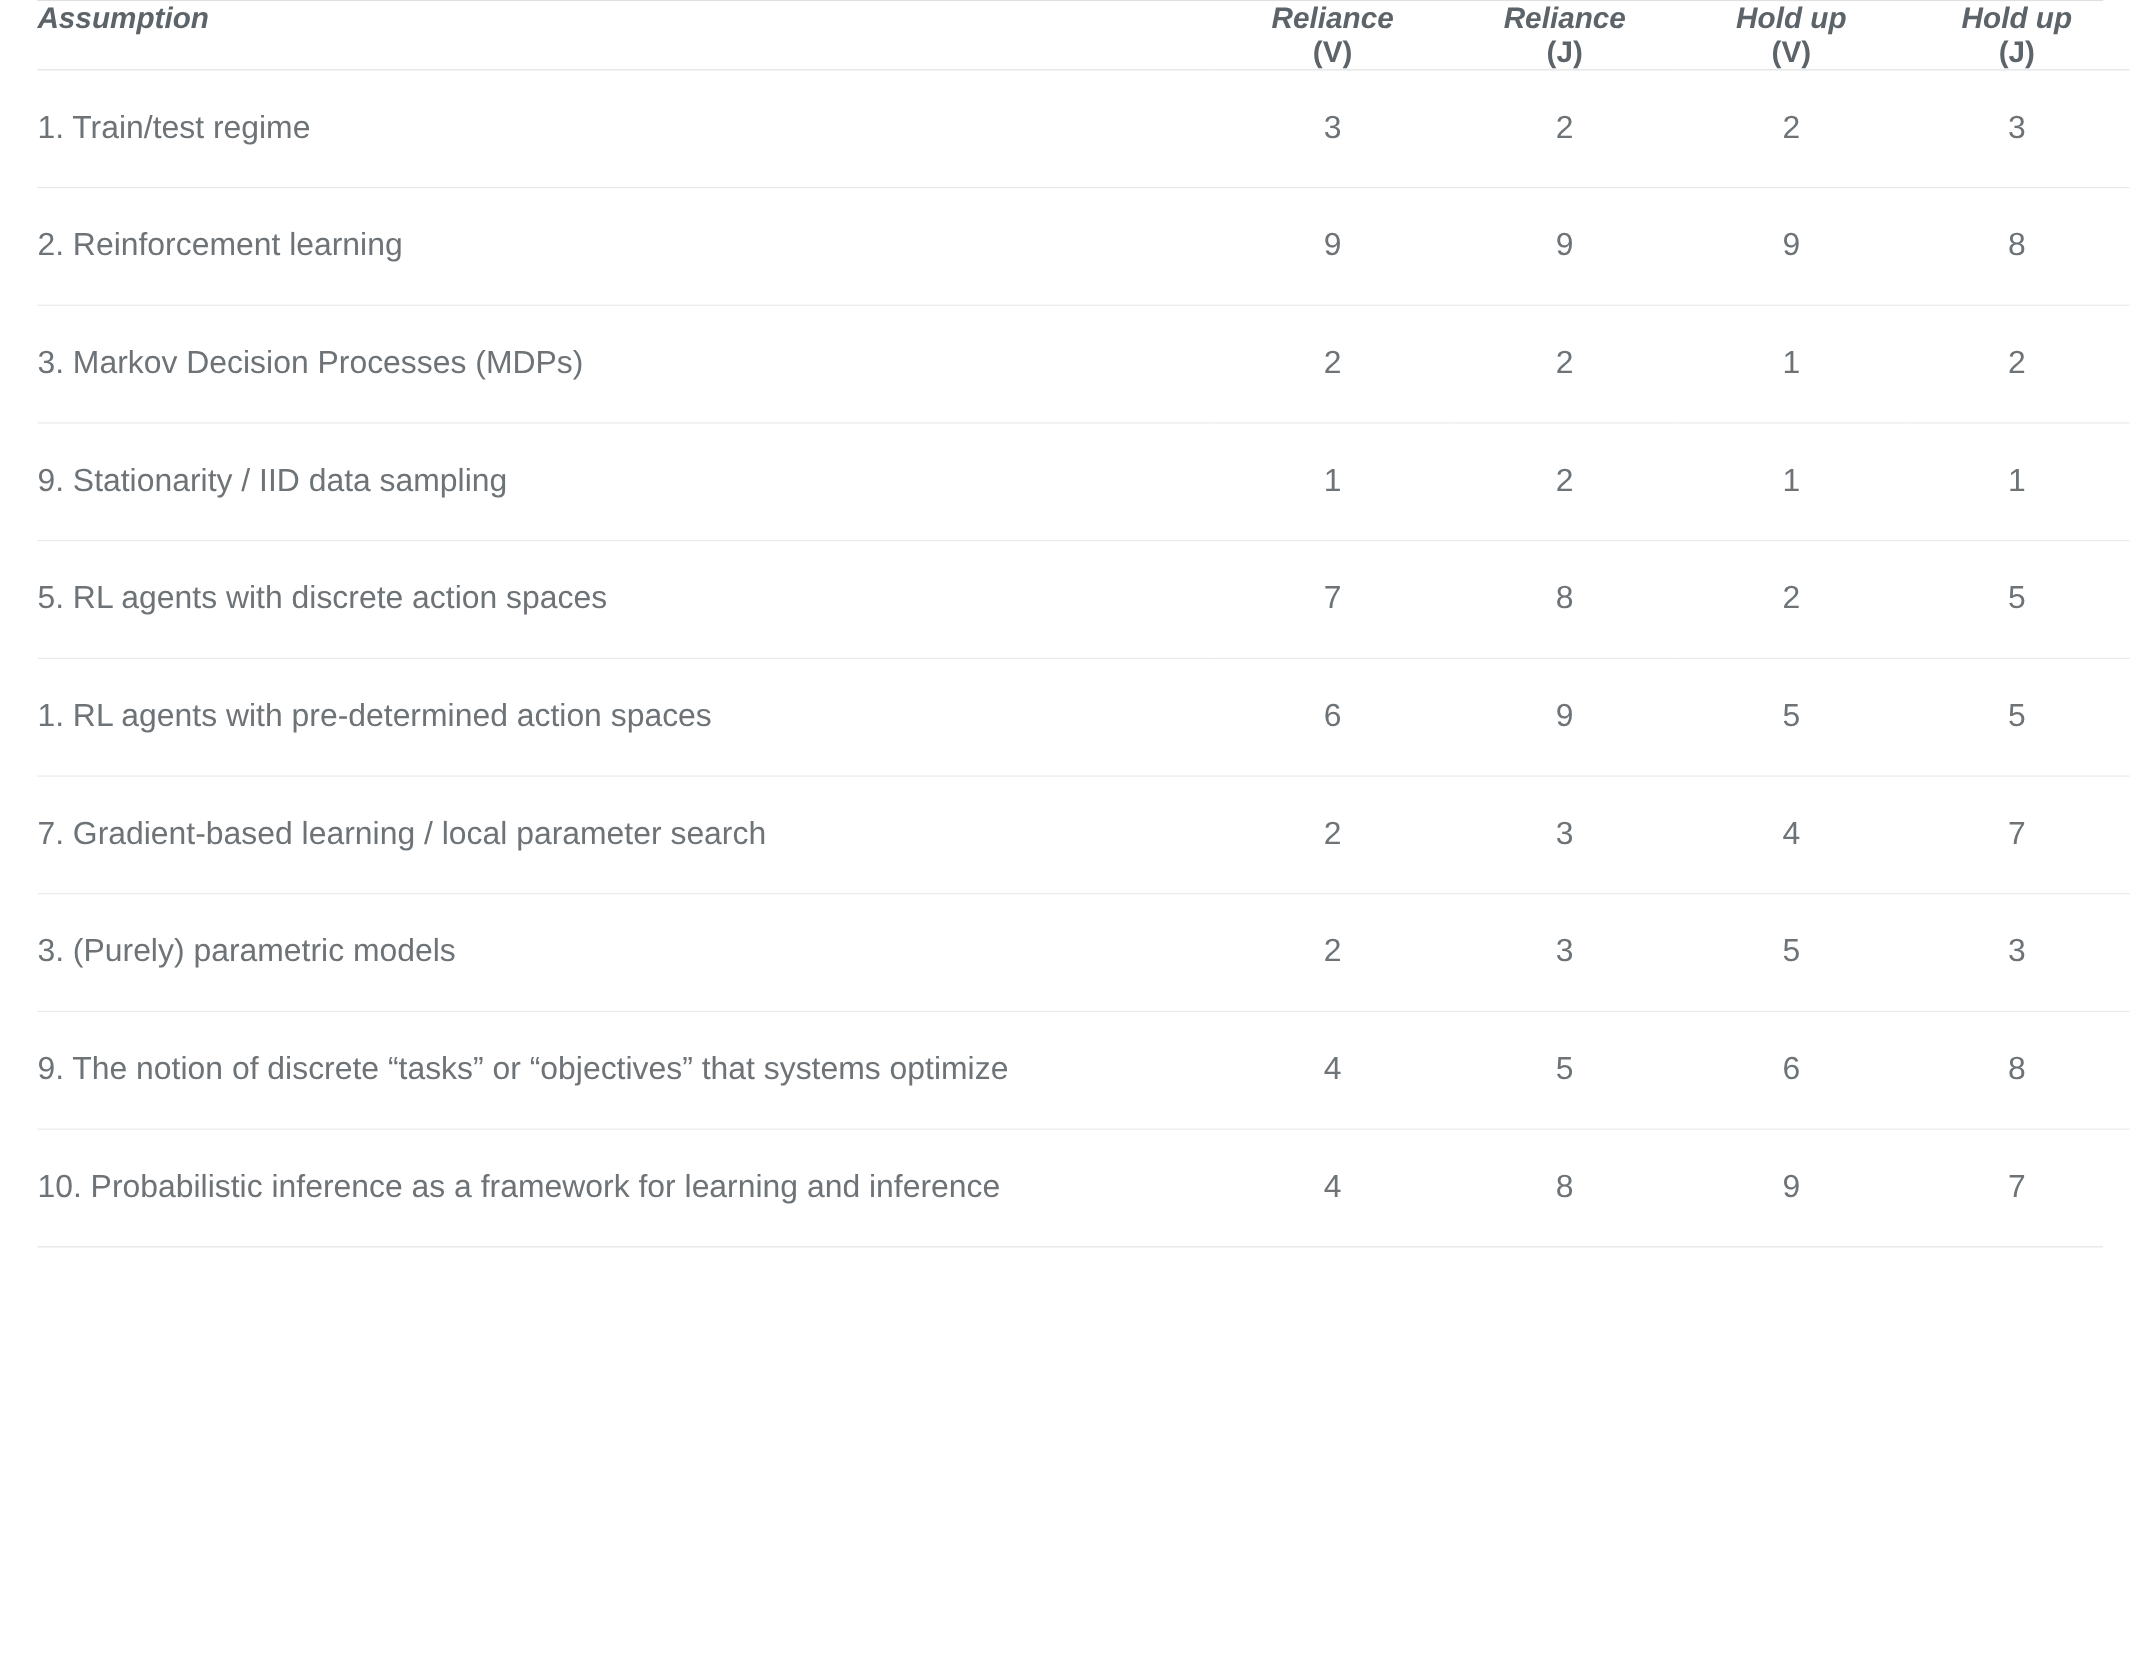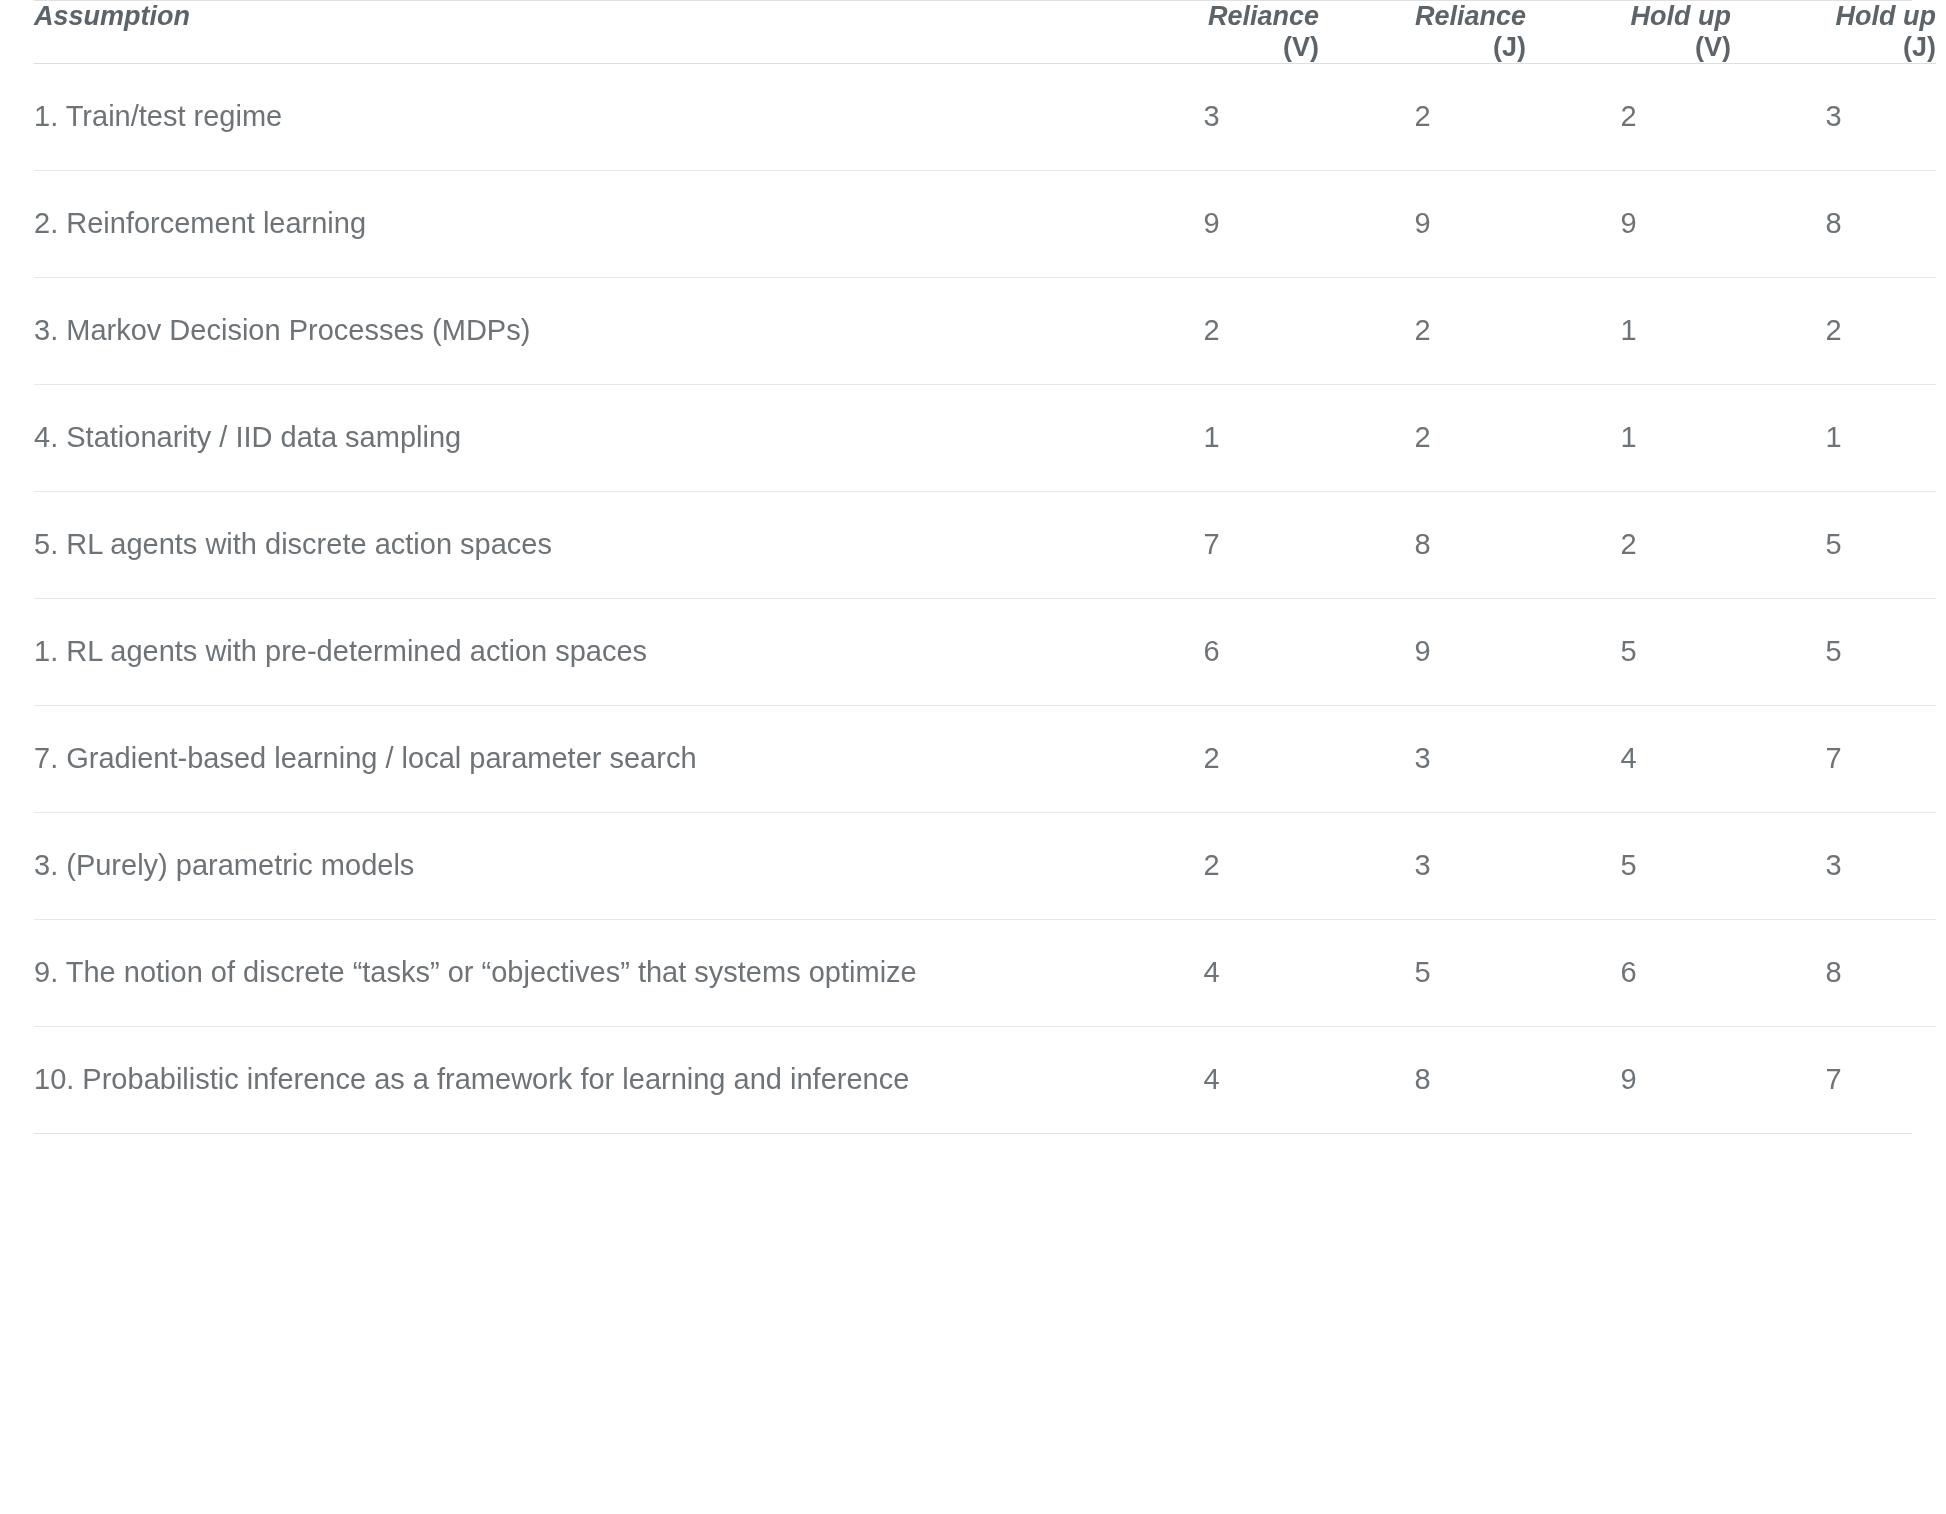--- a/index.html
+++ b/index.html
@@ -37,21 +37,21 @@
   }
   .thead-row-bottom th {
     padding-bottom: 42px;
     font-size: 26px;
   }
   th.col-assumption {
     text-align: left;
     width: 1070px;
   }
   th.col-num, td.col-num {
-    text-align: right;
+    text-align: center;
   }
   col.c1 { width: 1070px; }
   col.c2 { width: 215px; }
   col.c3 { width: 207px; }
   col.c4 { width: 205px; }
   col.c5 { width: 205px; }
 
   table.assumptions tbody td {
     font-size: 29px;
     color: #6d7377;
@@ -128,21 +128,21 @@
         <td class="col-num">8</td>
       </tr>
       <tr>
         <td class="col-label">3. Markov Decision Processes (MDPs)</td>
         <td class="col-num">2</td>
         <td class="col-num">2</td>
         <td class="col-num">1</td>
         <td class="col-num">2</td>
       </tr>
       <tr>
-        <td class="col-label">4. Stationarity / IID data sampling</td>
+        <td class="col-label">9. Stationarity / IID data sampling</td>
         <td class="col-num">1</td>
         <td class="col-num">2</td>
         <td class="col-num">1</td>
         <td class="col-num">1</td>
       </tr>
       <tr>
         <td class="col-label">5. RL agents with discrete action spaces</td>
         <td class="col-num">7</td>
         <td class="col-num">8</td>
         <td class="col-num">2</td>

